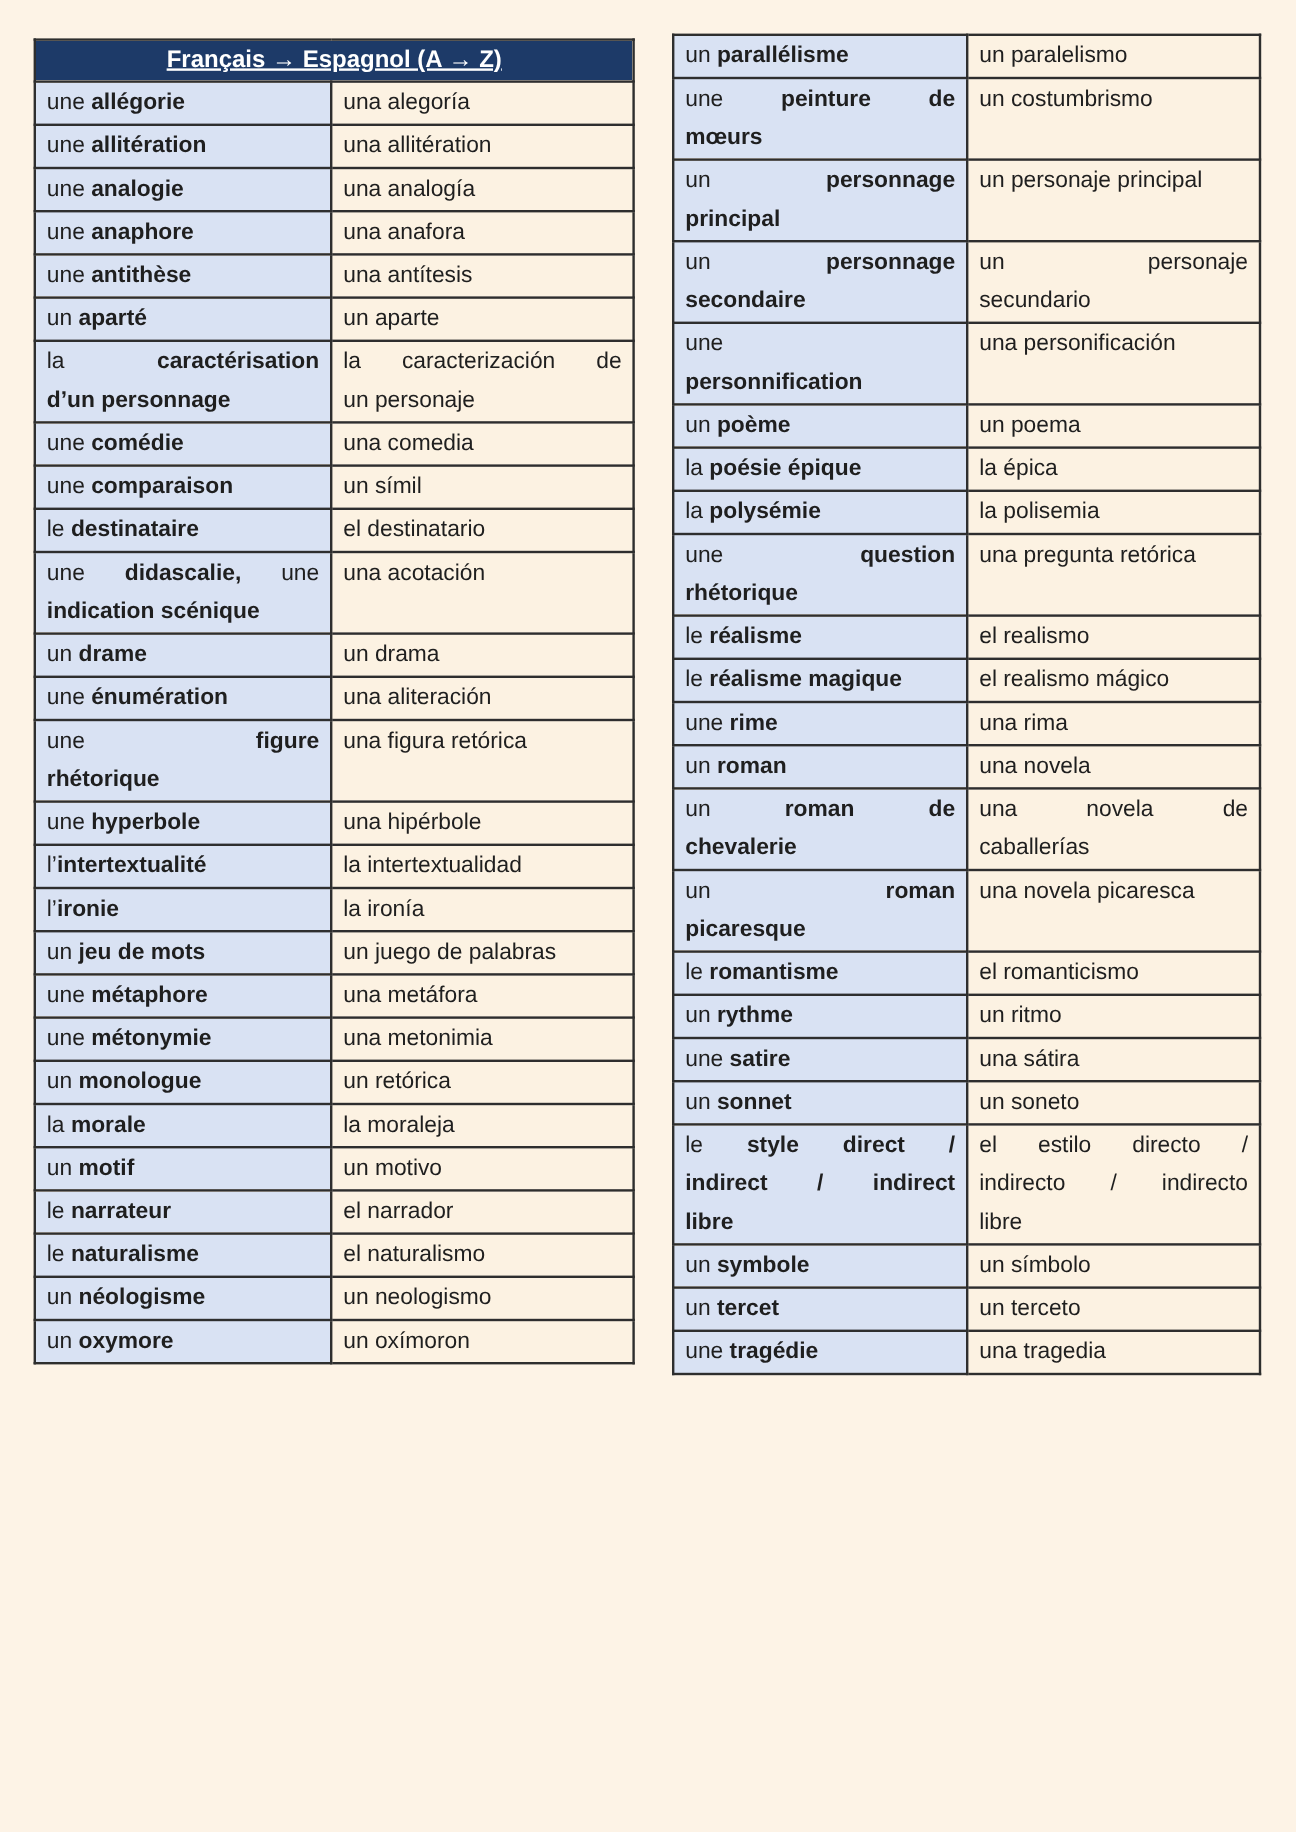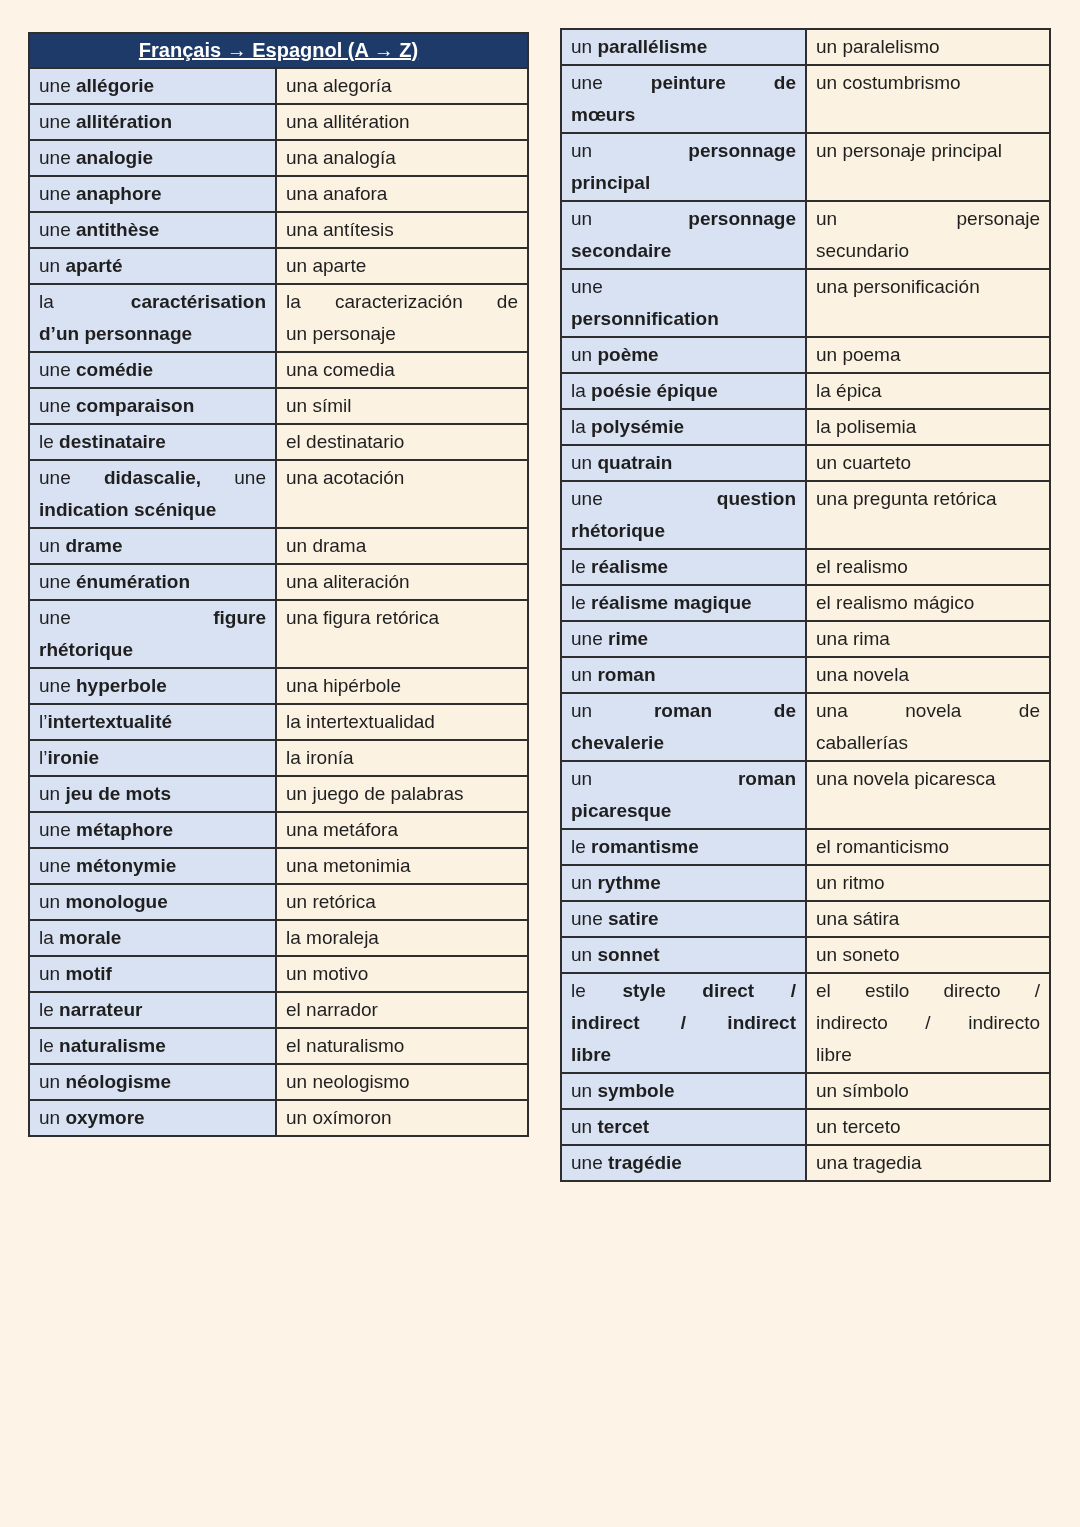--- a/index.html
+++ b/index.html
@@ -358,28 +358,20 @@
         <tr>
           <td class="fr">
             <div class="line"><span>la </span><span class="b">polysémie</span></div>
           </td>
           <td class="es">
             <div class="line">la polisemia</div>
           </td>
         </tr>
         <tr>
           <td class="fr">
-            <div class="line"><span>un </span><span class="b">quatrain</span></div>
-          </td>
-          <td class="es">
-            <div class="line">un cuarteto</div>
-          </td>
-        </tr>
-        <tr>
-          <td class="fr">
             <div class="line fill"><span>une </span><span class="b">question</span></div>
             <div class="line"><span class="b">rhétorique</span></div>
           </td>
           <td class="es">
             <div class="line">una pregunta retórica</div>
           </td>
         </tr>
         <tr>
           <td class="fr">
             <div class="line"><span>le </span><span class="b">réalisme</span></div>

